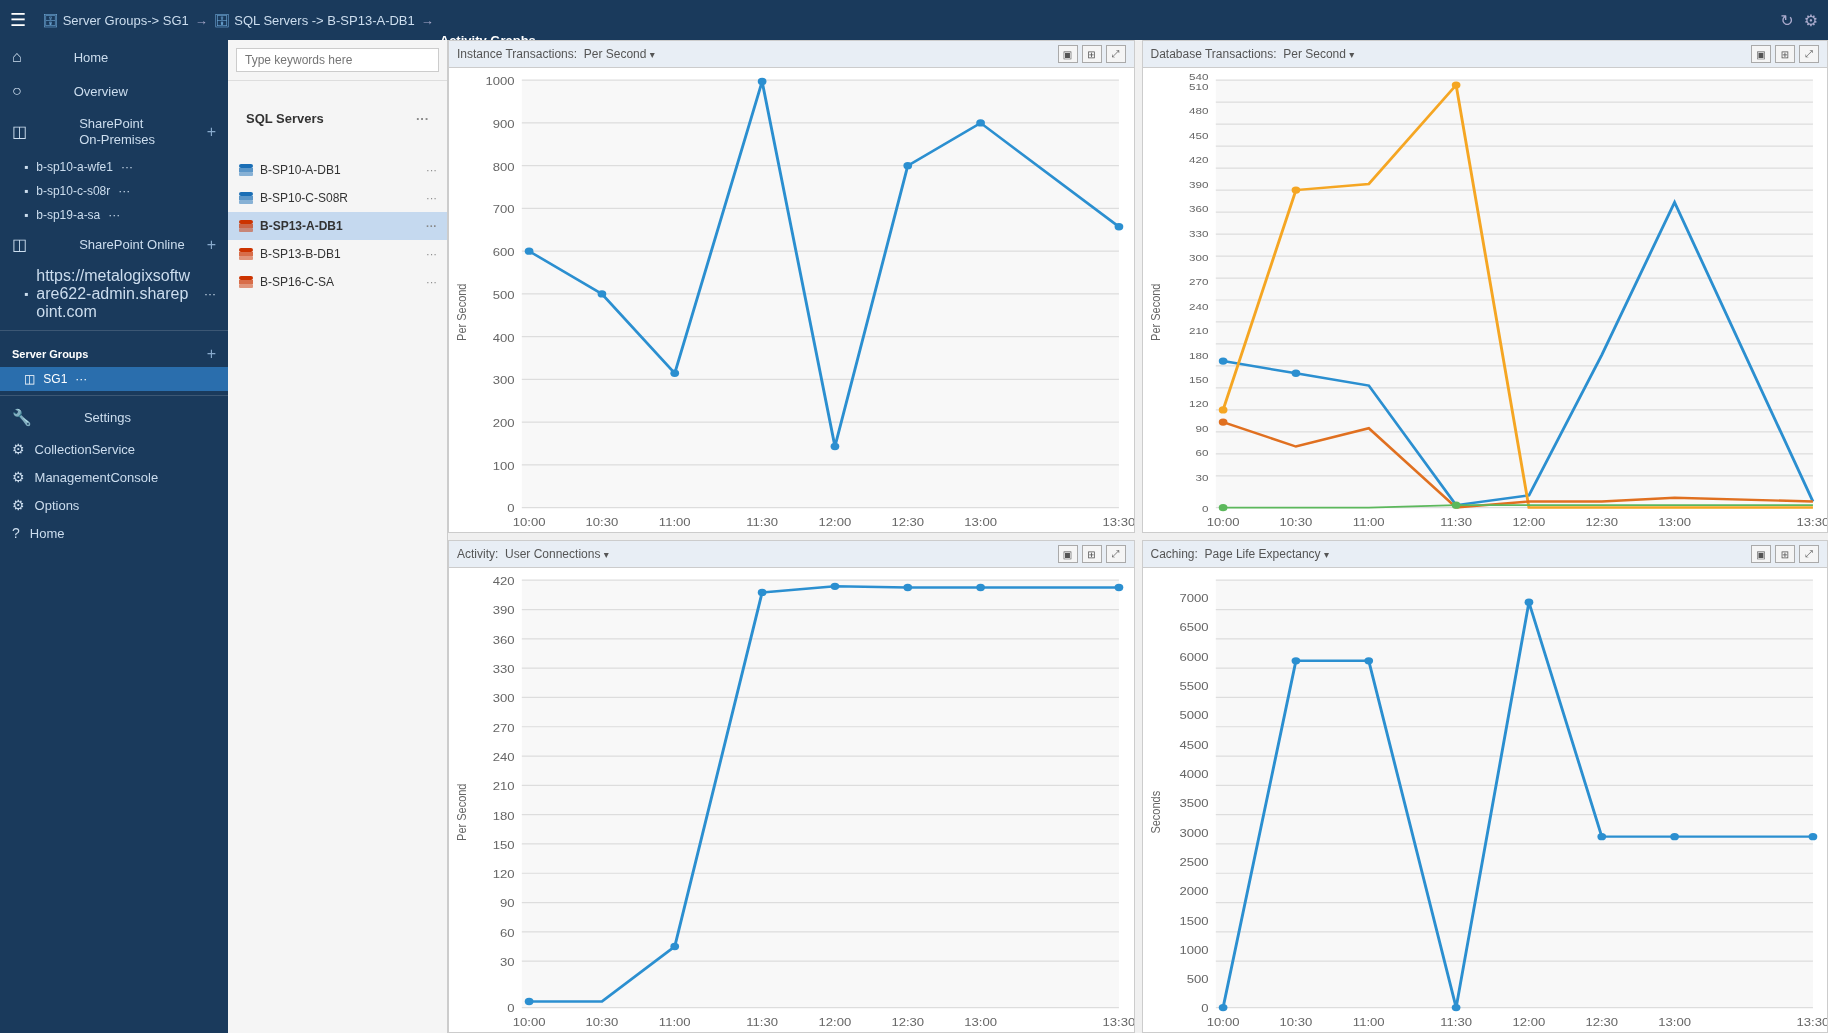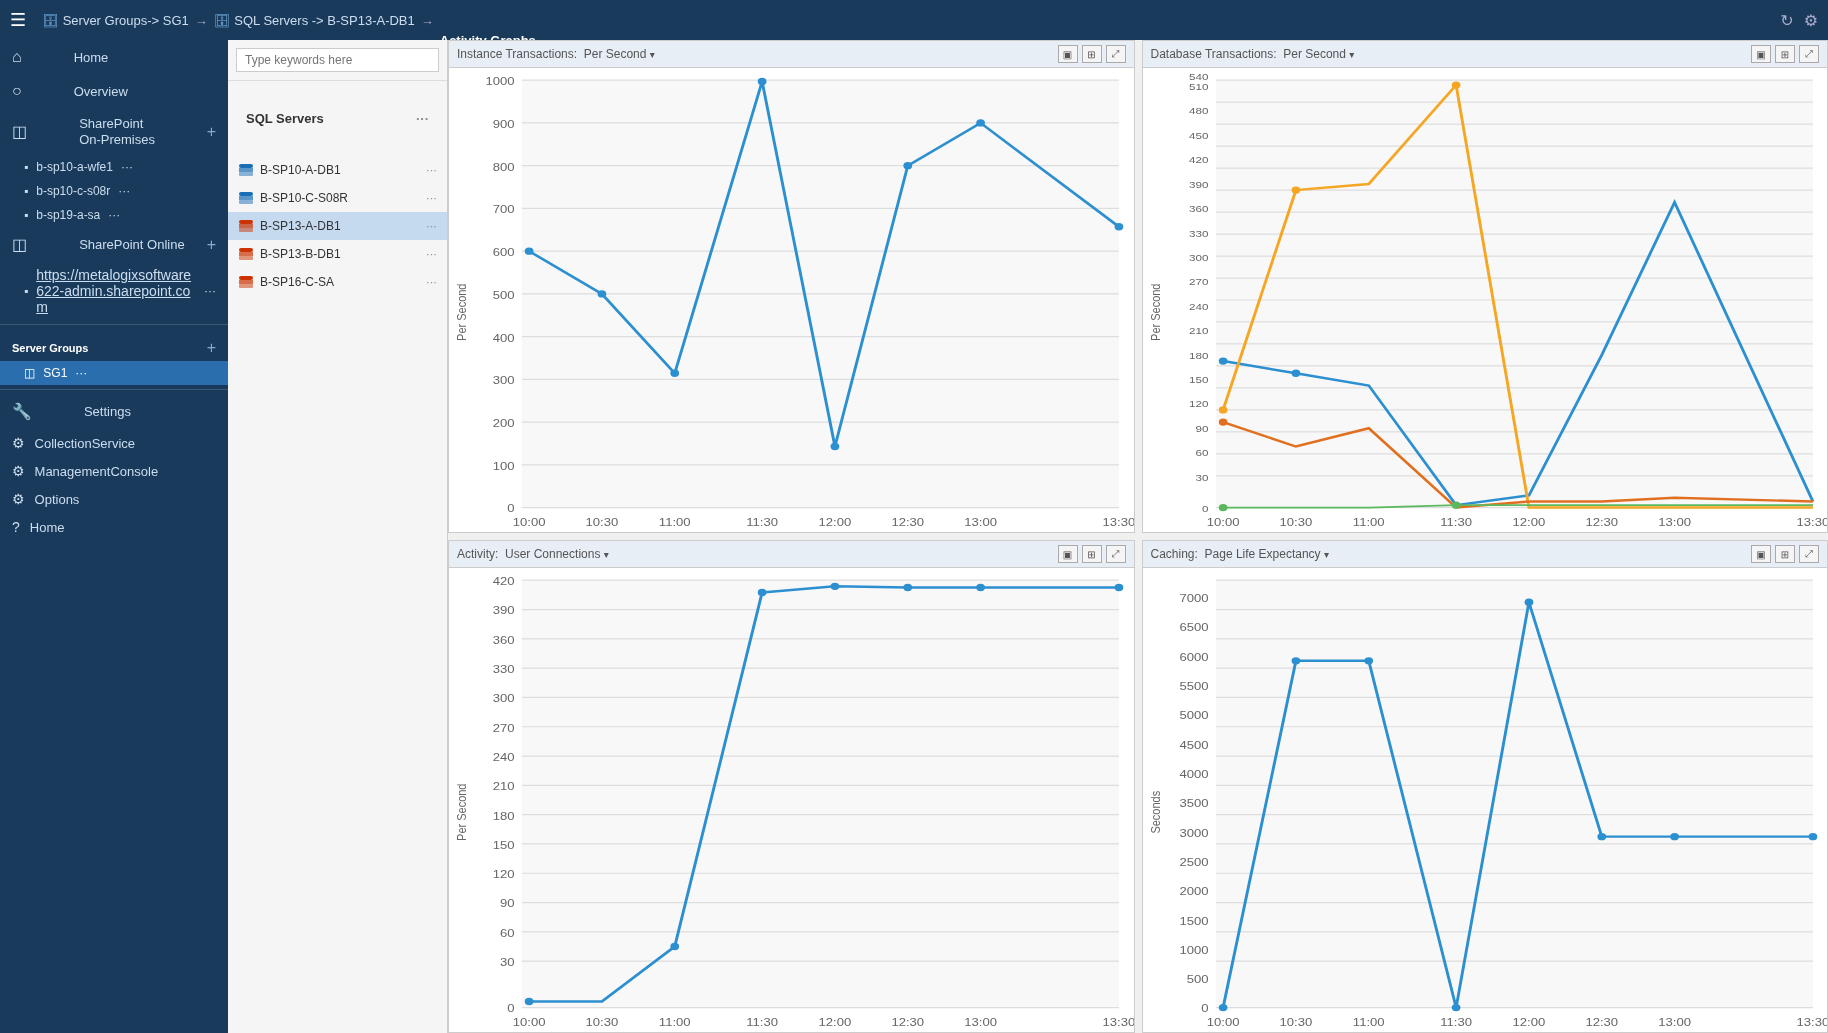--- a/index.html
+++ b/index.html
@@ -145,21 +145,21 @@
     .sql-list { flex: 1; overflow-y: auto; }
     .sql-item {
       display: flex;
       align-items: center;
       padding: 6px 10px;
       cursor: pointer;
       gap: 6px;
       font-size: 12px;
       color: #333;
     }
-    .sql-item.active { background: #c5d9ef; }
+    .sql-item.active { background: #c5d9ef; font-weight: bold; }
     .sql-item .sql-icon {
       width: 16px;
       height: 16px;
       flex-shrink: 0;
     }
     .sql-item .sql-more { margin-left: auto; color: #888; font-size: 11px; }
 
     
     .charts-area {
       flex: 1;
@@ -280,21 +280,21 @@
       <span>b-sp19-a-sa</span>
       <span class="item-more">···</span>
     </div>
     <div class="sidebar-item">
       <span class="item-icon">◫</span>
       <span class="item-label">SharePoint Online</span>
       <span class="sidebar-add">+</span>
     </div>
     <div class="sidebar-sub-item">
       <span>▪</span>
-      <span style="font-size:14px; word-break:break-all;text-decoration:underline;">https://metalogixsoftware622-admin.sharepoint.com</span>
+      <span style="font-size:16px; word-break:break-all;">https://metalogixsoftware622-admin.sharepoint.com</span>
       <span class="item-more">···</span>
     </div>
     <div class="sidebar-divider"></div>
     <div class="sidebar-section">
       <span class="section-title">Server Groups</span>
       <span class="sidebar-add">+</span>
     </div>
     <div class="sidebar-sub-item active">
       <span>◫</span>
       <span>SG1</span>

